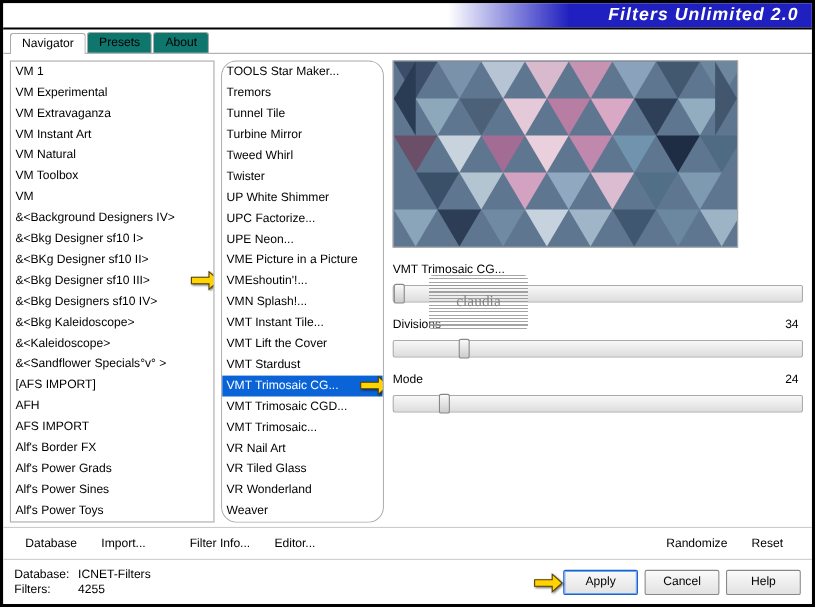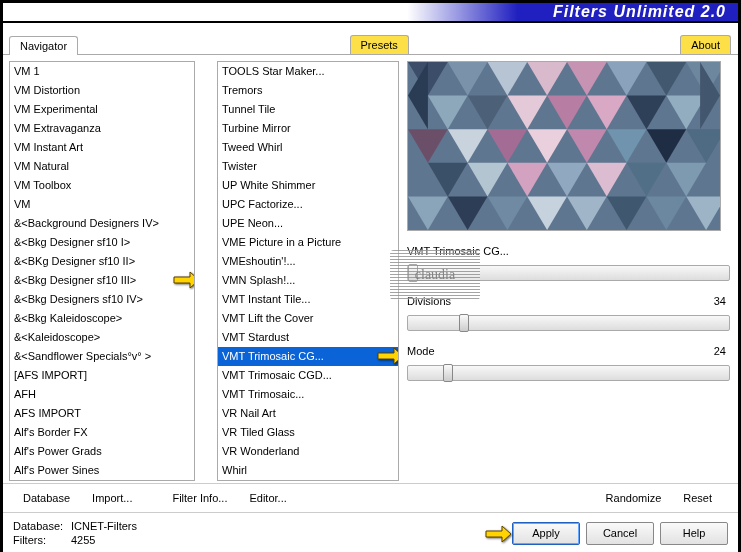--- a/index.html
+++ b/index.html
@@ -1,28 +1,28 @@
 <!DOCTYPE html>
 <html><head>
 <meta charset="utf-8">
 <style>
 * { margin: 0; padding: 0; box-sizing: border-box; font-family: "Segoe UI", Tahoma, Arial, sans-serif; font-size: 11px; }
 body { background: #000; width: 741px; height: 552px; overflow: hidden; }
 .outer-frame { width: 741px; height: 552px; border: 3px solid #000; background: #fff; display: flex; flex-direction: column; }
 .title-bar { height: 24px; background: linear-gradient(to right, #fff 0%, #fff 55%, #2020c0 70%, #2020c0 100%); display: flex; align-items: center; justify-content: flex-end; padding-right: 12px; border-bottom: 2px solid #000; padding-left: 41px; }
 .title-text { color: #fff; font-weight: bold; font-style: italic; font-size: 16px; letter-spacing: 1px; }
 .main-area { flex: 1; display: flex; flex-direction: column; background: #fff; }
-.tab-row { display: flex; padding: 12px 6px 0 6px; border-bottom: 1px solid #aaa; justify-content: space-between; }
-.tab { padding: 3px 10px; border: 1px solid #aaa; border-bottom: none; background: #fde047; margin-right: 1px; border-radius: 3px 3px 0 0; cursor: pointer; font-size: 11px; }
+.tab-row { display: flex; padding: 2px 6px 0 6px; border-bottom: 1px solid #aaa; }
+.tab { padding: 3px 10px; border: 1px solid #aaa; border-bottom: none; background: #0f766e; margin-right: 1px; border-radius: 3px 3px 0 0; cursor: pointer; font-size: 11px; }
 .tab.active { background: #fff; position: relative; top: 1px; }
 .content-row { flex: 1; display: flex; }
 .list-col { display: flex; flex-direction: column; }
 .listbox { background: #fff; border: 1px solid #aaa; margin: 6px 2px 2px 6px; overflow-y: scroll; overflow-x: hidden; }
 .listbox.col1 { width: 186px; height: 420px; }
-.listbox.col2 { width: 182px; height: 420px; margin-left: 20px; }
+.listbox.col2 { width: 148px; height: 420px; margin-left: 4px; border-radius: 14px; }
 .listbox-item { padding: 2px 4px; white-space: nowrap; overflow: hidden; cursor: pointer; font-size: 11px; line-height: 15px; position: relative; }
 .listbox-item.selected { background: #0a64d8; color: #fff; }
 .right-panel { flex: 1; padding: 6px 8px 2px 6px; display: flex; flex-direction: column; }
 .preview-box { width: 314px; height: 170px; border: 1px solid #aaa; background: #546a84; position: relative; margin-bottom: 4px; }
 .preview-svg { width: 100%; height: 100%; }
 .params { margin-top: 4px; }
 .param-row { display: flex; align-items: center; height: 24px; }
 .param-label { flex: 1; font-size: 11px; }
 .param-val { font-size: 11px; padding-right: 4px; }
 .param-slider { height: 16px; background: linear-gradient(to bottom, #f8f8f8, #ddd); border: 1px solid #aaa; border-radius: 2px; position: relative; margin: 2px 0 8px 0; }
@@ -58,21 +58,20 @@
     <div class="tab-row">
       <div class="tab active">Navigator</div>
       <div class="tab">Presets</div>
       <div class="tab">About</div>
     </div>
 
     <div class="content-row">
       <div class="list-col">
         <div class="listbox col1" id="cat-list">
             <div class="listbox-item">VM 1</div>
-            <div class="listbox-item">VM Distortion</div>
             <div class="listbox-item">VM Experimental</div>
             <div class="listbox-item">VM Extravaganza</div>
             <div class="listbox-item">VM Instant Art</div>
             <div class="listbox-item">VM Natural</div>
             <div class="listbox-item">VM Toolbox</div>
             <div class="listbox-item">VM</div>
             <div class="listbox-item">&amp;&lt;Background Designers IV&gt;</div>
             <div class="listbox-item">&amp;&lt;Bkg Designer sf10 I&gt;</div>
             <div class="listbox-item">&amp;&lt;BKg Designer sf10 II&gt;</div>
             <div class="listbox-item">&amp;&lt;Bkg Designer sf10 III&gt;<div class="pointer" style="right:-6px; top:0"><svg viewBox="0 0 28 18">
@@ -109,20 +108,21 @@
             <div class="listbox-item">VMT Lift the Cover</div>
             <div class="listbox-item">VMT Stardust</div>
             <div class="listbox-item selected">VMT Trimosaic CG...<div class="pointer" style="right:-6px; top:0"><svg viewBox="0 0 28 18">
                   <path d="M2 6 L18 6 L18 1 L27 9 L18 17 L18 12 L2 12 Z" fill="#ffd400" stroke="#5a4000" stroke-width="1"></path>
                 </svg></div></div>
             <div class="listbox-item">VMT Trimosaic CGD...</div>
             <div class="listbox-item">VMT Trimosaic...</div>
             <div class="listbox-item">VR Nail Art</div>
             <div class="listbox-item">VR Tiled Glass</div>
             <div class="listbox-item">VR Wonderland</div>
+            <div class="listbox-item">Weaver</div>
             <div class="listbox-item">Whirl</div>
           </div>
       </div>
       <div class="right-panel">
         <div class="preview-box">
           <svg class="preview-svg" viewBox="0 0 314 170" preserveAspectRatio="none">
             <rect width="314" height="170" fill="#5f7690"></rect>
             <g>
               <polygon points="0,0 40,0 20,34" fill="#3b4d68"></polygon>
                 <polygon points="40,0 80,0 60,34" fill="#7b92ab"></polygon>

